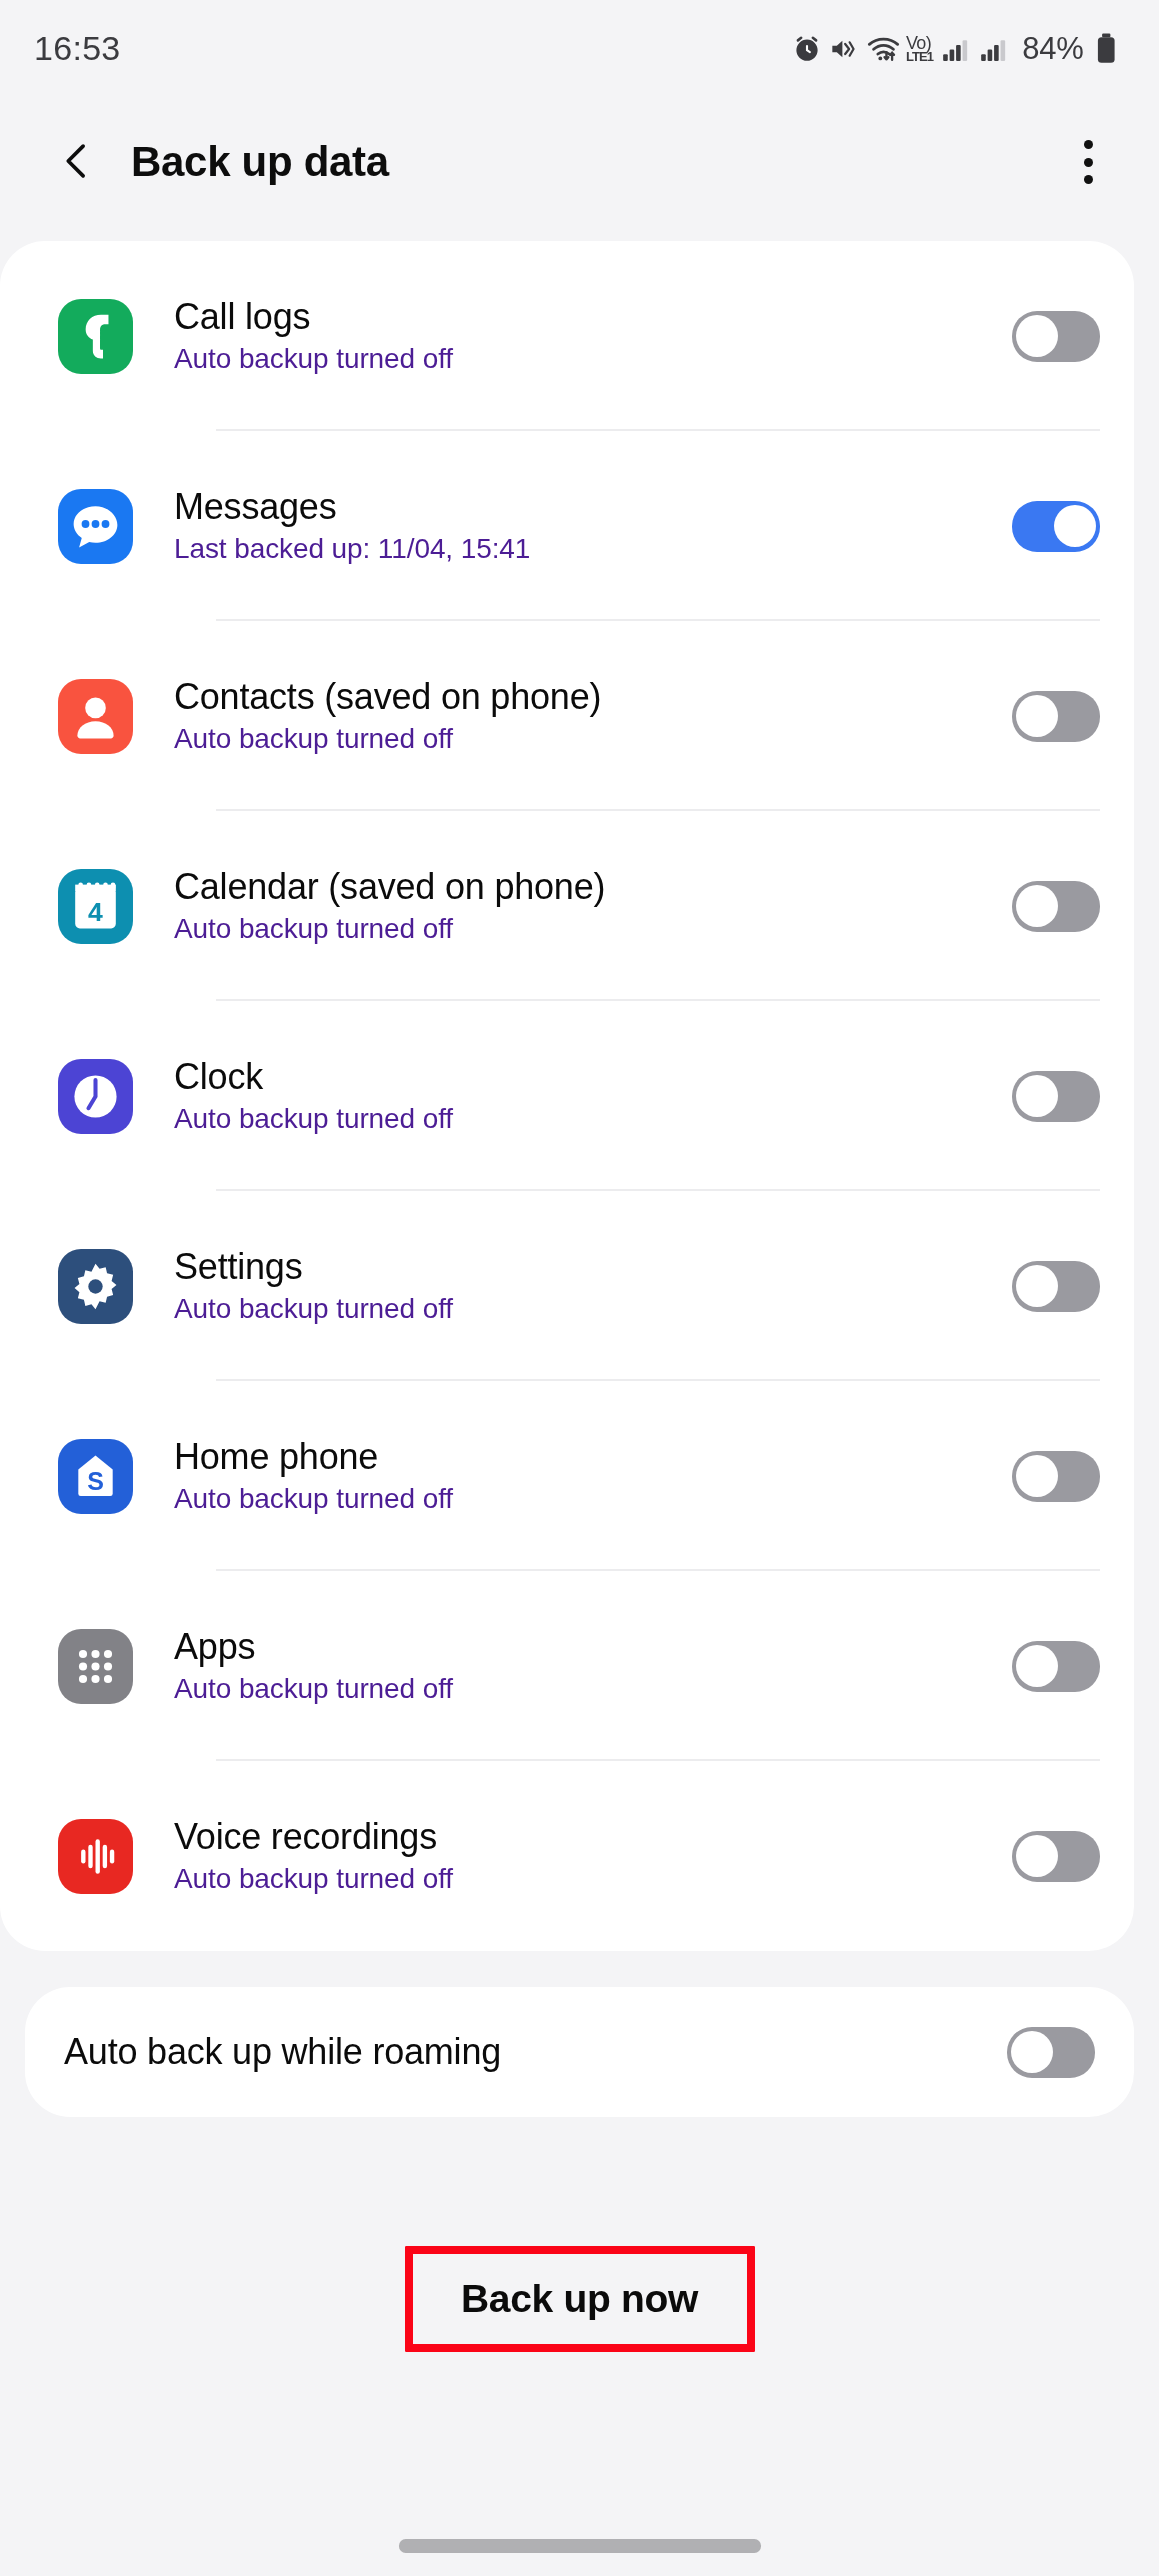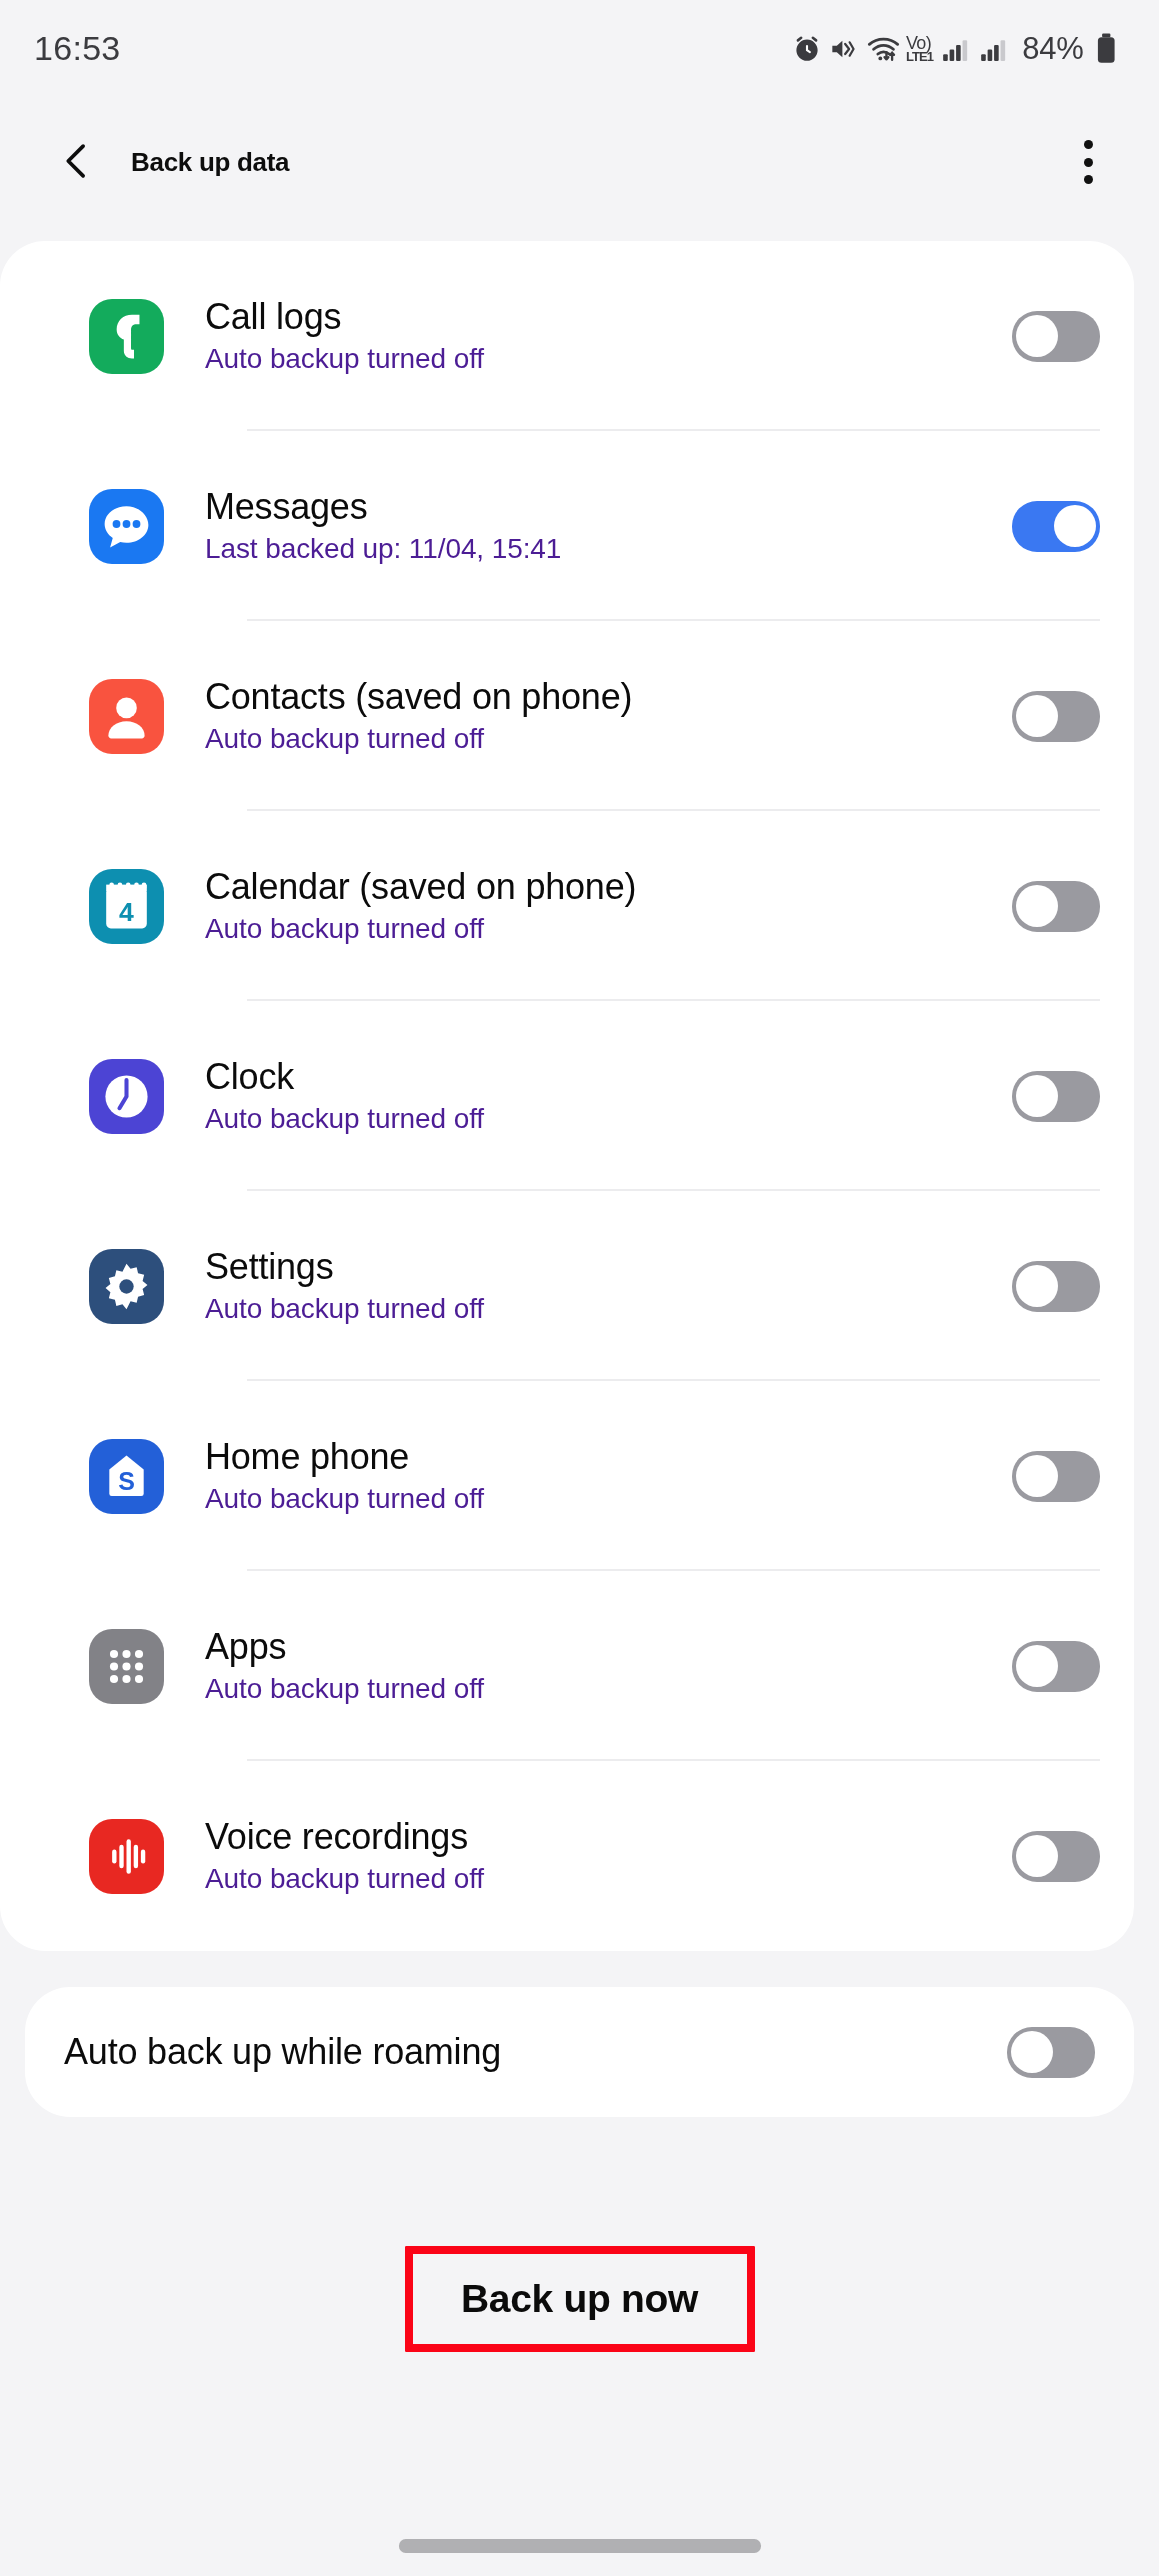--- a/index.html
+++ b/index.html
@@ -59,21 +59,21 @@
   }
   .back-btn {
     width: 58px;
     height: 58px;
     display: flex;
     align-items: center;
     justify-content: center;
     flex: 0 0 58px;
   }
   .appbar-title {
-    font-size: 26px;
+    font-size: 42px;
     font-weight: bold;
     color: #0d0d0d;
     margin-left: 25px;
     letter-spacing: -0.3px;
     flex: 1 1 auto;
   }
   .menu-btn {
     width: 58px;
     height: 58px;
     display: flex;
@@ -100,21 +100,20 @@
 
   .card {
     background: #ffffff;
     border-radius: 45px;
     margin: 0 0 0 0;
   }
   .card.main {
     margin: 14px 25px 0 0;
     border-top-left-radius: 45px;
     border-bottom-left-radius: 45px;
-    padding-left: 31px;
   }
   .card.roaming {
     margin: 36px 25px 0 25px;
     border-radius: 45px;
     padding: 0 39px;
     height: 130px;
     display: flex;
     align-items: center;
   }
 

